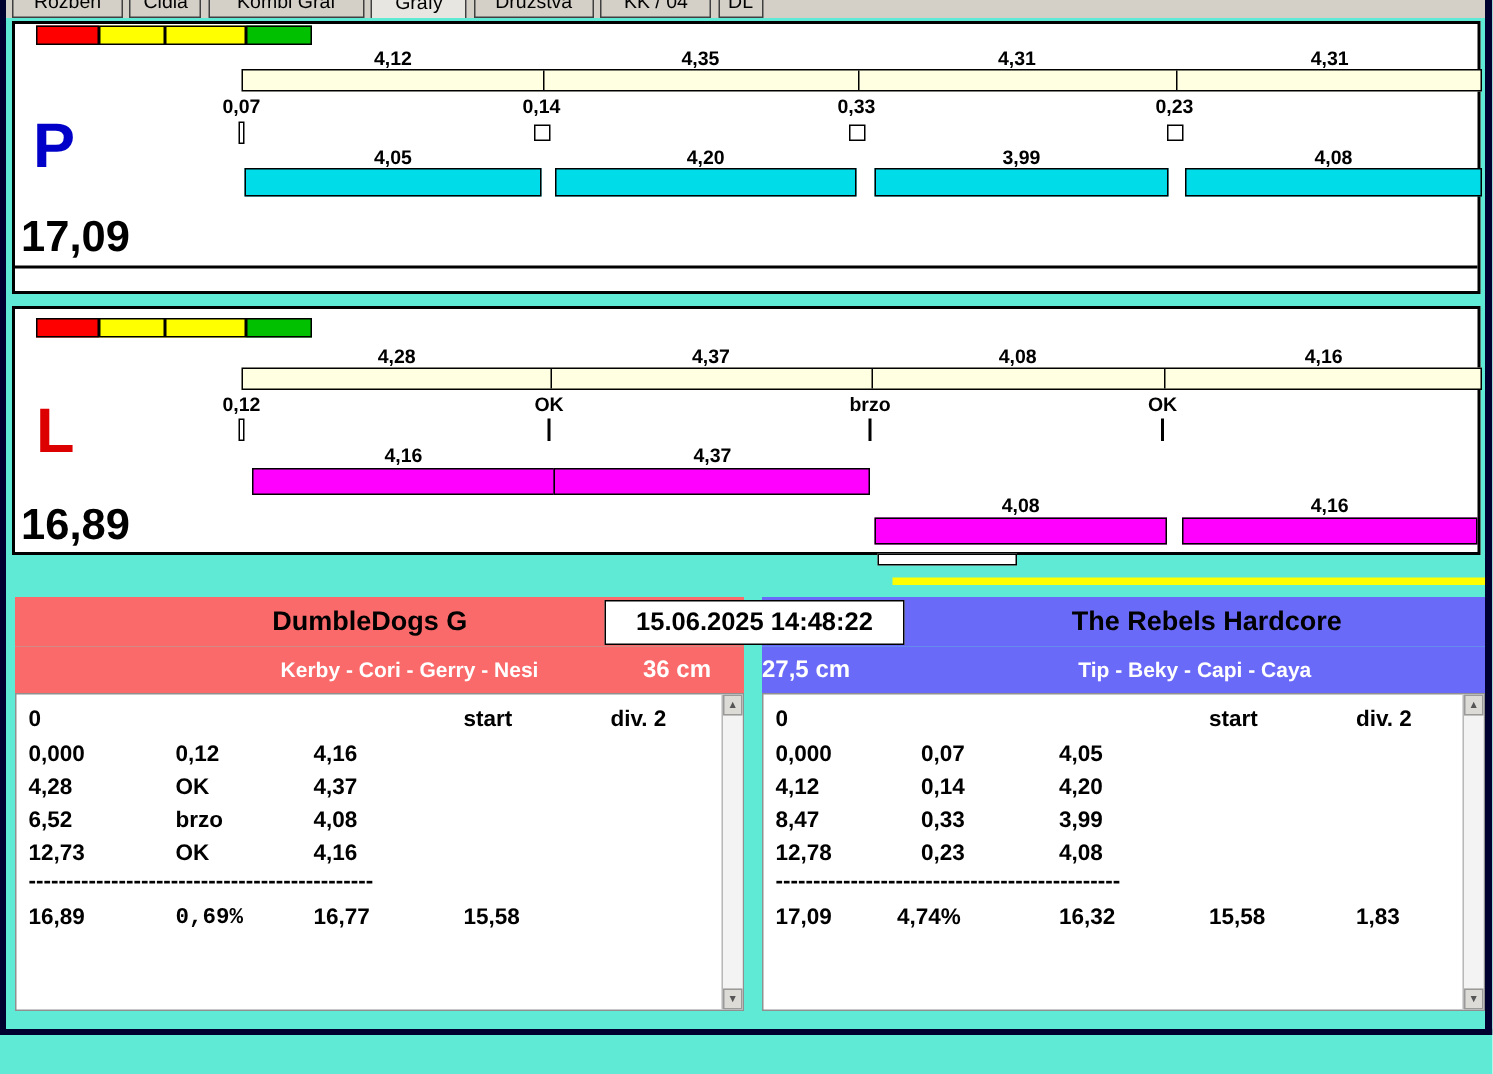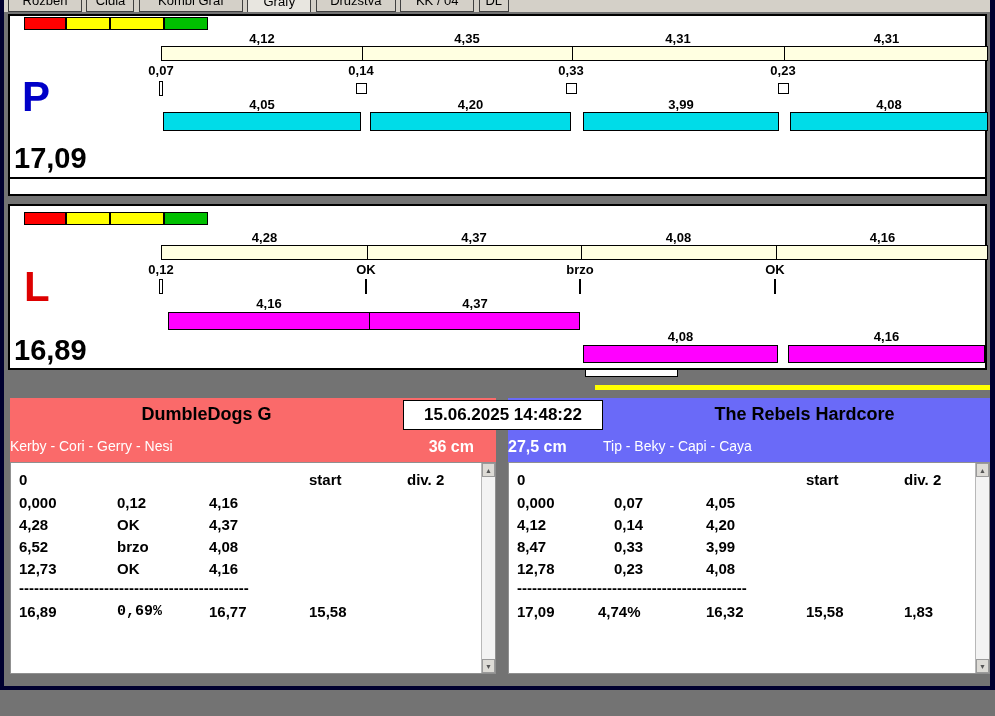--- a/index.html
+++ b/index.html
@@ -1,16 +1,16 @@
 <!DOCTYPE html>
 <html><head>
 <meta charset="utf-8">
 <style>
   html,body{margin:0;padding:0;background:#fff;}
-  #screen{position:relative;width:995px;height:716px;background:#737373;overflow:hidden;
+  #screen{position:relative;width:995px;height:716px;background:#5eead4;overflow:hidden;
           font-family:"Liberation Sans",sans-serif;color:#000;}
   .abs{position:absolute;}
   
   .frame{background:#000030;}
   
   .tabbar{left:4px;top:0;width:986px;height:12px;background:#d4d0c8;overflow:hidden;white-space:nowrap;}
   .tab{position:relative;top:-12px;height:24px;display:inline-flex;align-items:center;justify-content:center;
        border:1px solid #404040;background:#d4d0c8;font-size:13px;box-sizing:border-box;vertical-align:top;}
   .tab.active{top:-11px;background:#e8e6e0;}
   
@@ -23,25 +23,25 @@
   .startmark{position:absolute;width:4px;height:15px;background:#fff;border:1px solid #000;box-sizing:border-box;}
   .sqmark{position:absolute;width:11px;height:11px;background:#fff;border:1px solid #000;box-sizing:border-box;}
   .linemark{position:absolute;width:2px;height:15px;background:#000;}
   .runbar-p{position:absolute;height:19px;background:#00dce8;border:1px solid #000;box-sizing:border-box;}
   .runbar-l{position:absolute;height:18px;background:#ff00ff;border:1px solid #000;box-sizing:border-box;}
   .runlabel{position:absolute;text-align:center;font-weight:bold;font-size:13px;height:15px;}
   .lane-letter{position:absolute;font-size:42px;font-weight:bold;line-height:1;}
   .lane-total{position:absolute;font-size:29px;font-weight:bold;line-height:1;}
   .bottomline{position:absolute;left:0;right:0;border-top:2px solid #000;}
   
-  .team-header{position:absolute;left:0;right:0;}
+  .team-header{position:absolute;left:0;right:0;padding-left:40px;}
   .team-red{background:#fa6a6a;}
   .team-blue{background:#6a6af8;}
   .team-name{font-size:18px;font-weight:bold;color:#000;text-align:center;}
-  .team-dogs{font-size:14px;font-weight:normal;color:#fff;text-align:left;}
+  .team-dogs{font-size:14px;font-weight:bold;color:#fff;text-align:center;}
   .cm-label{font-size:16px;font-weight:bold;color:#fff;}
   .team-body{position:absolute;background:#fff;border:1px solid #909090;box-sizing:border-box;}
   .cell{position:absolute;font-size:15px;font-weight:bold;white-space:nowrap;}
   .sep{position:absolute;font-size:15px;font-weight:bold;letter-spacing:0;white-space:nowrap;}
   
   .scroll{position:absolute;top:0;right:0;bottom:0;width:14px;background:#f3f3f3;border-left:1px solid #b8b8b8;box-sizing:border-box;}
   .sc-btn{position:absolute;left:0;right:0;height:14px;background:#dddbd6;border:1px solid #9a9a9a;box-sizing:border-box;
           display:flex;align-items:center;justify-content:center;font-size:7px;color:#555;}
   .timestamp{position:absolute;background:#fff;border:1px solid #000;box-sizing:border-box;
              display:flex;align-items:center;justify-content:center;font-size:17px;font-weight:600;}

